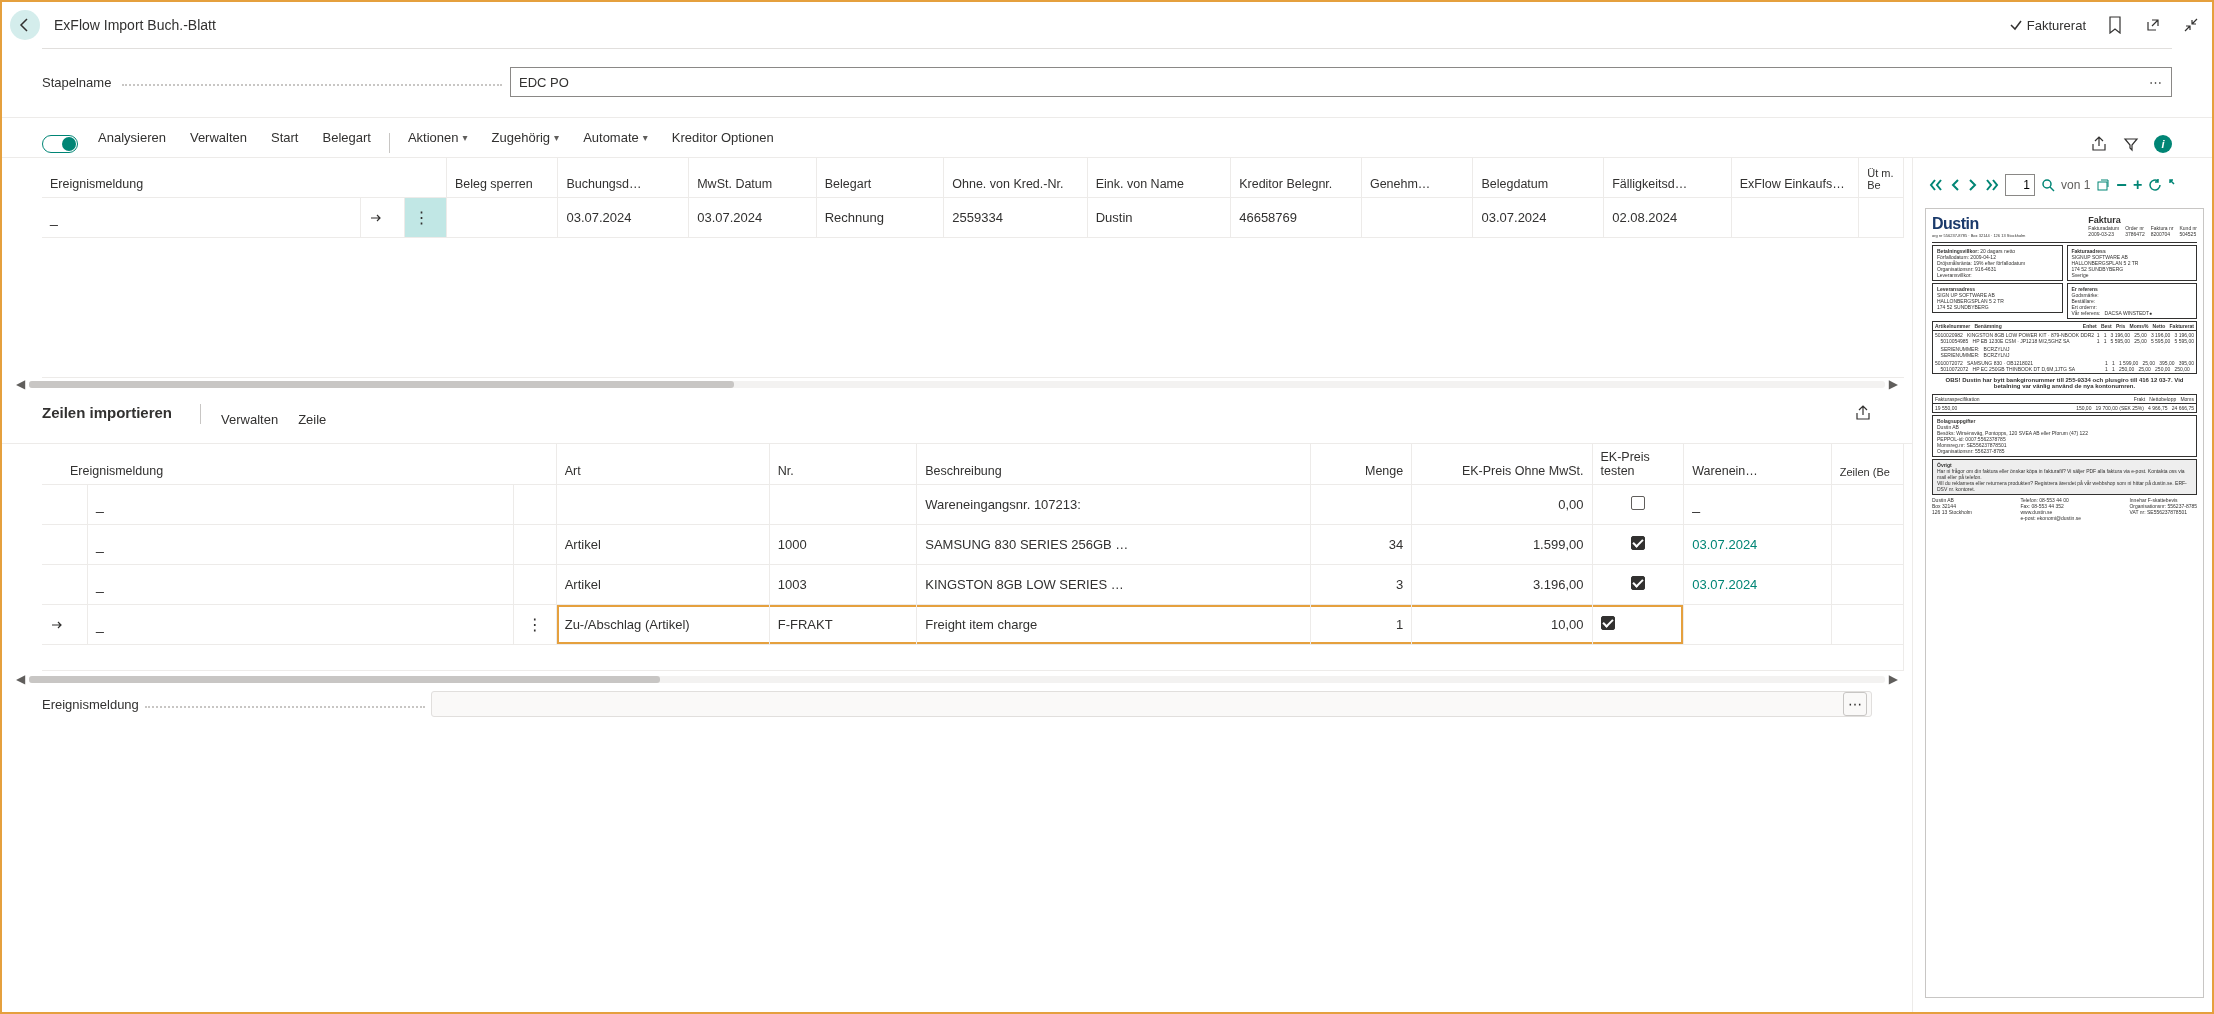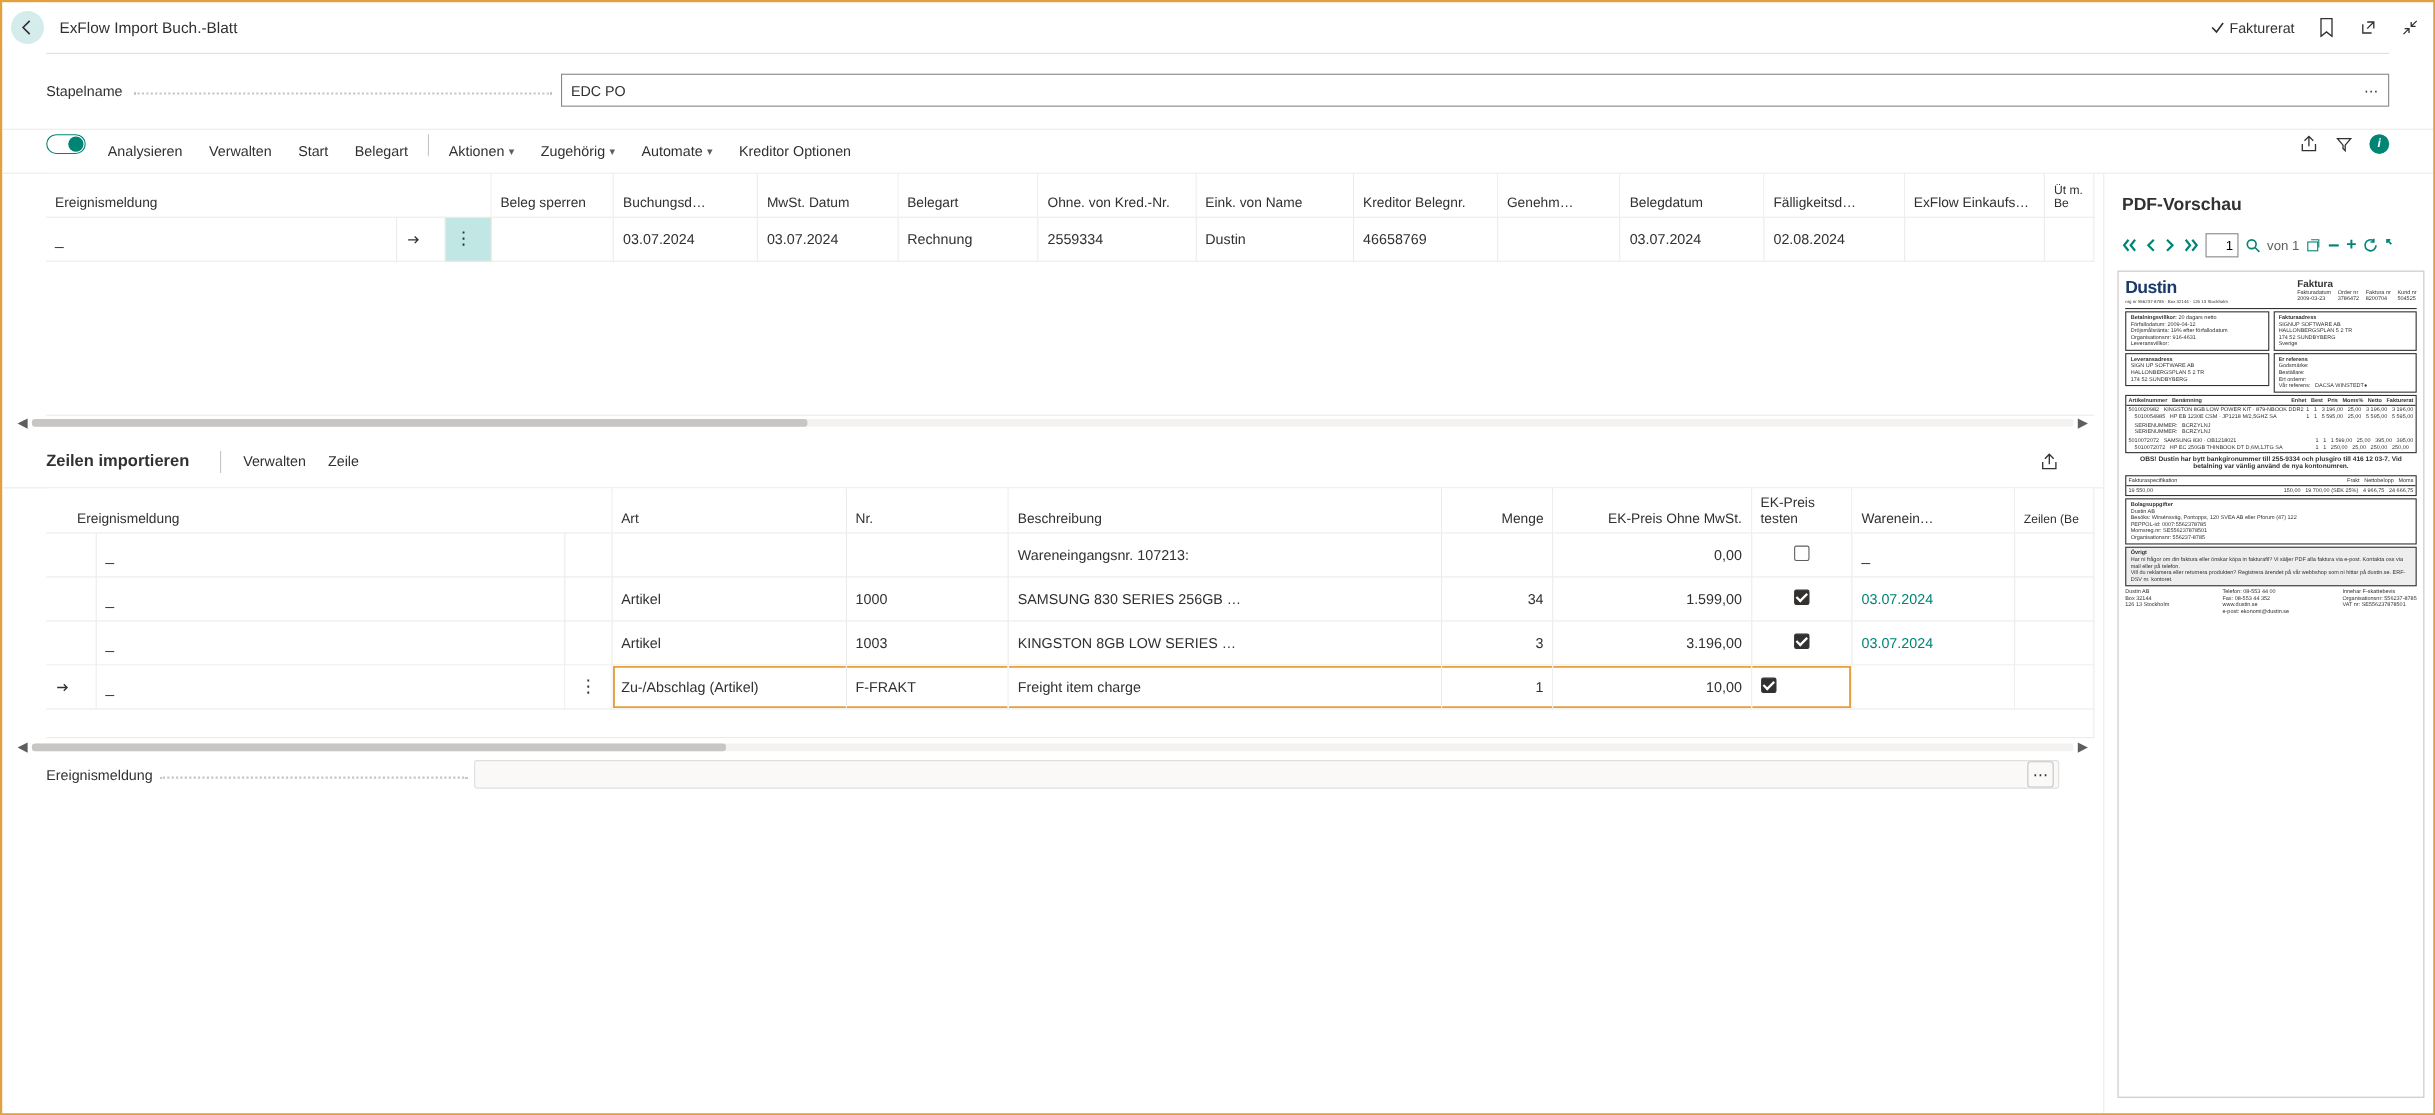--- a/index.html
+++ b/index.html
@@ -57,21 +57,21 @@
       height: 30px;
       border: 1px solid #8a8886;
       padding: 0 8px;
       display: flex; align-items: center; justify-content: space-between;
     }
     .field-input span { font-size: 13px; }
     .ellipsis { font-size: 16px; color: #323130; letter-spacing: 1px; }
 
     
     .actionbar {
-      display: flex; align-items: flex-start;
+      display: flex; align-items: flex-end;
       padding: 4px 40px; gap: 4px;
       border-top: 1px solid #edebe9;
       border-bottom: 1px solid #edebe9;
     }
     .toggle {
       width: 36px; height: 18px;
       border: 1px solid #008575;
       border-radius: 10px;
       position: relative;
       background: #fff;
@@ -121,21 +121,21 @@
     .num-right { text-align: right !important; }
 
     .spacer-rows td { height: 140px; border-right: none; }
 
     .h-scroll { height: 12px; background: #fff; display:flex; align-items:center; padding:0 6px; margin-left: 4px; margin-right: 4px; }
     .h-scroll .arrow { color:#605e5c; font-size:12px; padding:0 4px; }
     .h-scroll .track { flex:1; height:7px; background:#f3f2f1; border-radius:3px; position:relative; }
     .h-scroll .thumb { position:absolute; left:0; top:0; height:7px; width:38%; background:#c8c6c4; border-radius:3px; }
 
     
-    .lines-header { display:flex; align-items:center; padding: 14px 40px 8px 40px; border-bottom:1px solid #edebe9;}
+    .lines-header { display:flex; align-items:flex-start; padding: 14px 40px 8px 40px; border-bottom:1px solid #edebe9;}
     .lines-title { font-size: 15px; font-weight: 600; margin-right: 18px; }
     .lines-sep { width:1px; height:20px; background:#c8c6c4; margin: 0 10px; }
     .share2 { margin-left:auto; color:#323130; }
 
     .vdots-cell2 { width:26px; }
     .highlight-row td { background: #fff; }
     .link-teal { color: #008575; }
     .chk { width:14px; height:14px; border:1px solid #605e5c; display:inline-block; border-radius:2px; }
     .chk.checked { background:#323130; border-color:#323130; position:relative; }
     .chk.checked::after { content:''; position:absolute; left:3px; top:0px; width:4px; height:8px; border:solid #fff; border-width:0 2px 2px 0; transform:rotate(45deg); }
@@ -455,21 +455,20 @@
       <div class="footer-label">Ereignismeldung</div>
       <div class="footer-dots"></div>
       <div class="readonly-field">
         <div class="triple-dot-box">⋯</div>
       </div>
     </div>
 
   </div>
 
   <div class="right-pane">
-    <div class="pdf-title">PDF-Vorschau</div>
     <div class="pdf-toolbar">
       <div class="tb">
           <svg width="14" height="14" viewBox="0 0 14 14">
             <path d="M6 2 L2 7 L6 12 M12 2 L8 7 L12 12" stroke="#008575" stroke-width="2" fill="none"></path>
           </svg>
         </div>
       <div class="tb">
           <svg width="12" height="14" viewBox="0 0 12 14">
             <path d="M9 2 L4 7 L9 12" stroke="#008575" stroke-width="2" fill="none"></path>
           </svg>

